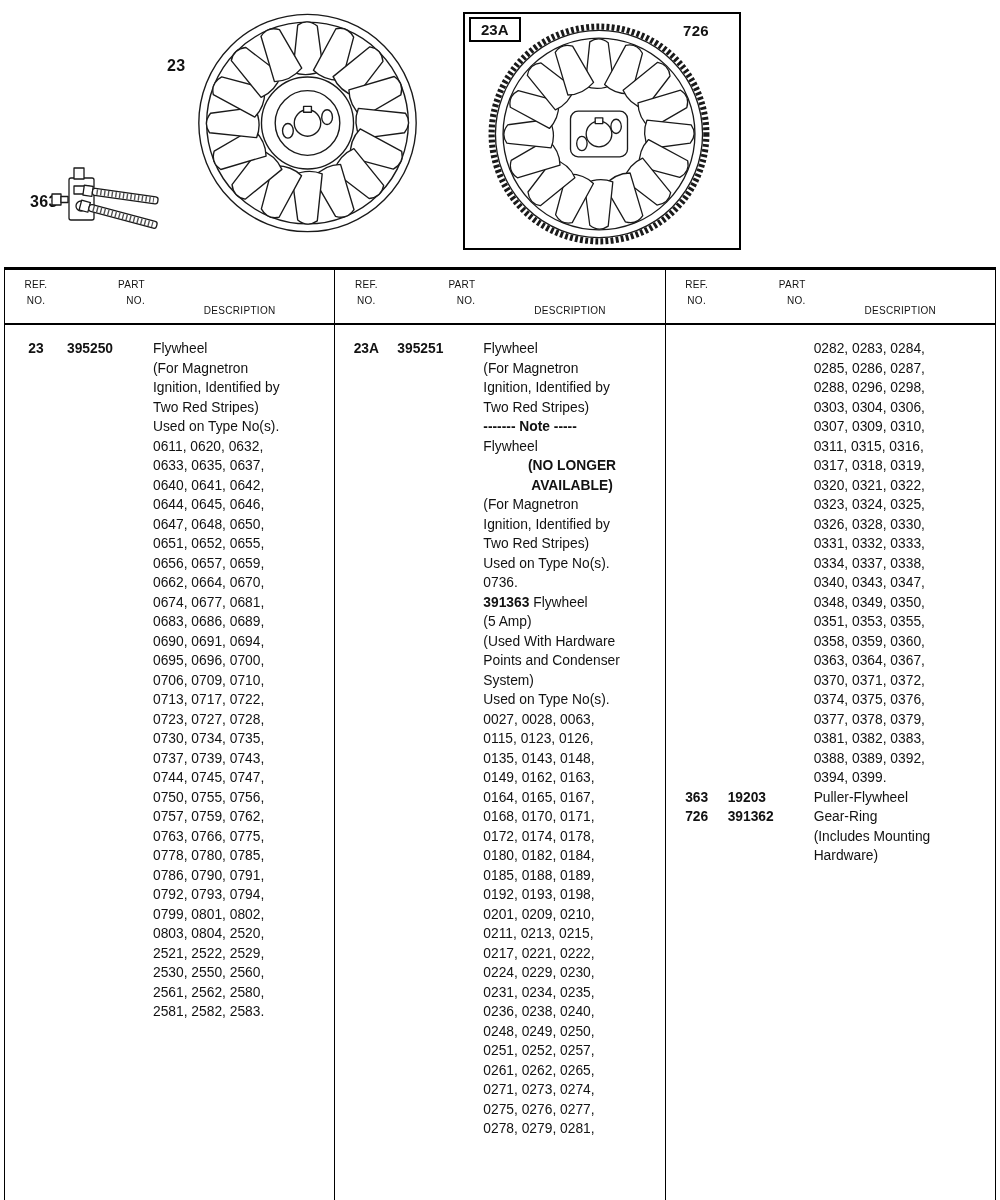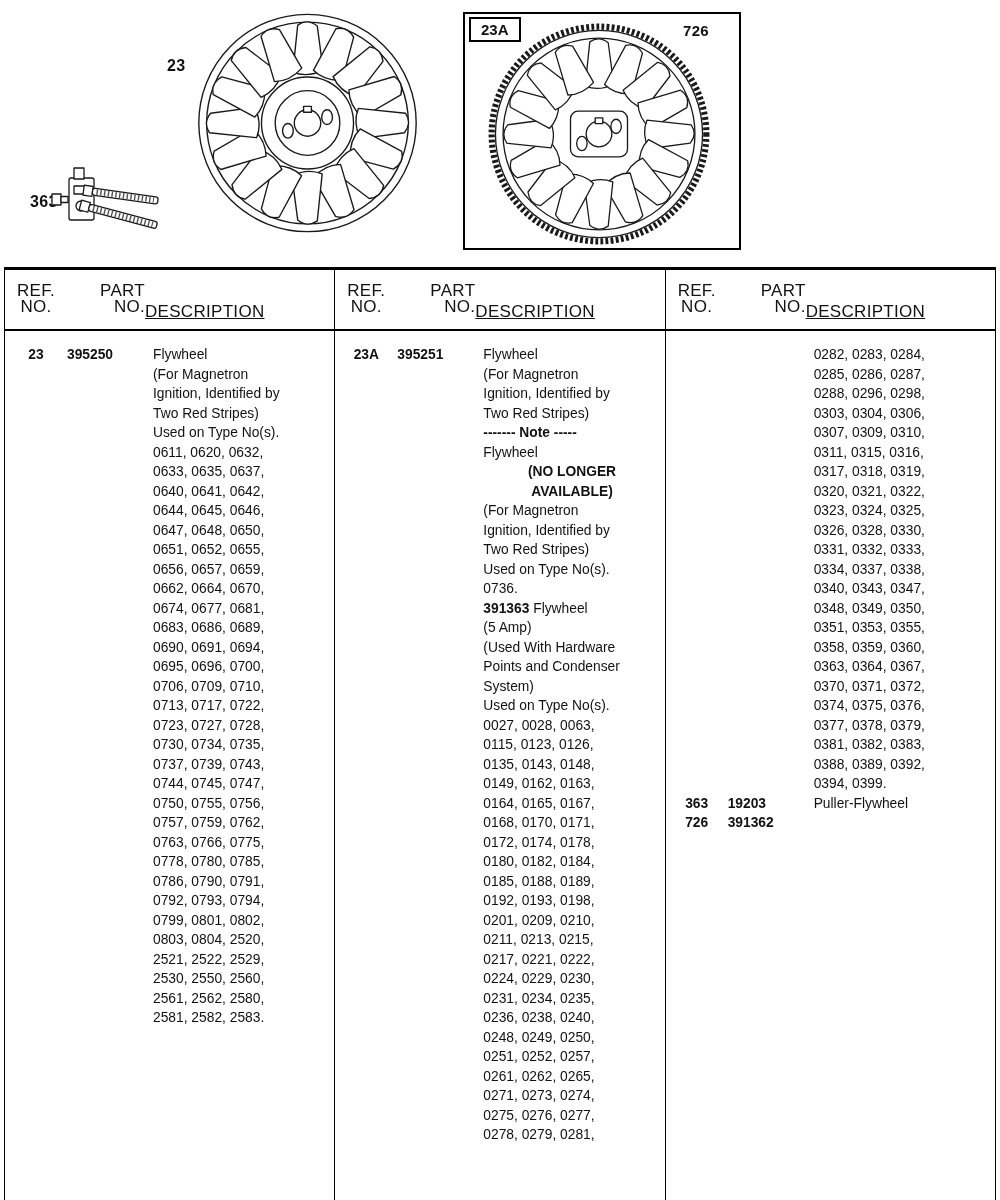--- a/index.html
+++ b/index.html
@@ -30,26 +30,26 @@
   
   .parts-table {
     position:absolute; left:4px; right:4px; top:267px; bottom:0;
     border-top:3px solid #000; border-left:1.5px solid #000; border-right:1.5px solid #000;
     background:#fff;
   }
   .cols { display:flex; height:100%; }
   .col { flex:1 1 0; min-width:0; }
   .col + .col { border-left:1.5px solid #000; }
   .col-header {
-    display:flex; height:46px; padding-top:13px; border-bottom:2px solid #000;
-    font-size:17px; letter-spacing:.3px;
+    display:flex; height:46px; padding-top:7px; border-bottom:2px solid #000;
+    font-size:10px; letter-spacing:.3px;
   }
   .h-ref  { width:62px; text-align:center; line-height:16px; flex:none; }
   .h-part { width:78px; text-align:right; line-height:16px; flex:none; }
-  .h-desc { flex:1; text-align:left; align-self:flex-end; padding-bottom:7px;text-decoration:underline; }
+  .h-desc { flex:1; text-align:center; align-self:flex-end; padding-bottom:7px; }
   .col-body { padding-top:14px; font-size:13.8px; line-height:19.5px; }
   .entry  { display:flex; align-items:flex-start; }
   .e-ref  { width:62px; flex:none; text-align:center; font-weight:bold; }
   .e-part { width:78px; flex:none; font-weight:bold; }
   .e-desc { flex:1; min-width:0; padding-left:8px; padding-right:4px; }
   .d-line { white-space:nowrap; }
   .d-line.b { font-weight:bold;text-align:center; }
   .d-line.c { text-align:left; padding-right:18px; white-space:normal; }
   .e-desc span.b { font-weight:bold;text-align:right; }
 </style>
@@ -318,18 +318,23 @@
           <div class="entry">
             <div class="e-ref">363</div>
             <div class="e-part">19203</div>
             <div class="e-desc">
               <div class="d-line">Puller-Flywheel</div>
             </div>
           </div>
           <div class="entry">
             <div class="e-ref">726</div>
             <div class="e-part">391362</div>
+            <div class="e-desc">
+              <div class="d-line">Gear-Ring</div>
+              <div class="d-line">(Includes Mounting</div>
+              <div class="d-line">Hardware)</div>
+            </div>
           </div>
         </div>
     </div>
 
   </div>
 </div>
 
 </body></html>

